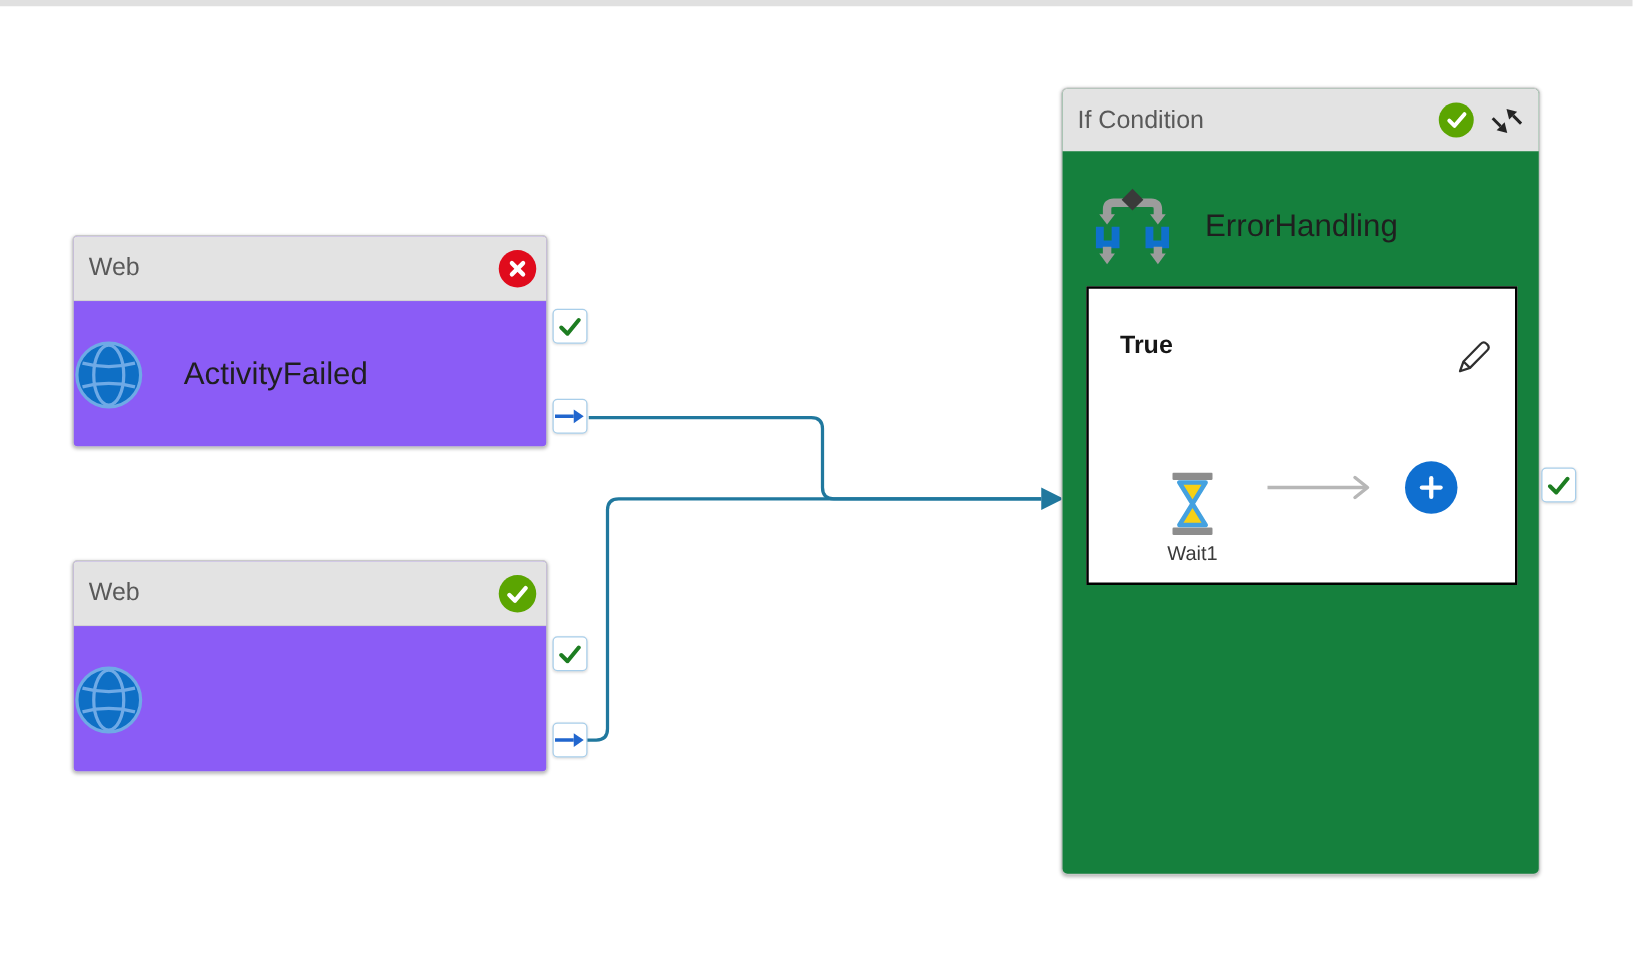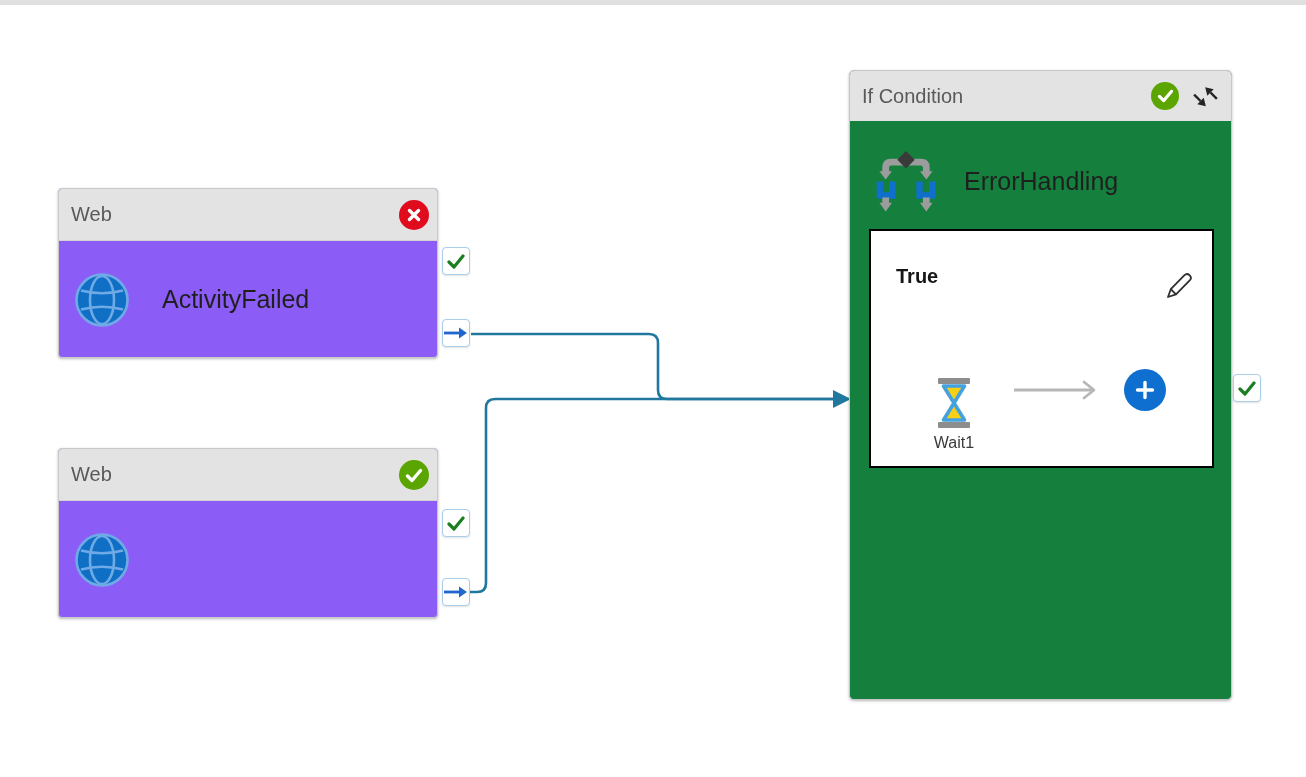--- a/index.html
+++ b/index.html
@@ -34,21 +34,21 @@
     border-bottom:1px solid #D2D2D2;border-radius:3px 3px 0 0;
     display:flex;align-items:center;padding:0 12px;
   }
   .web-type{font-size:20px;color:#595959;}
   .status-circle{
     position:absolute;right:8px;top:11px;width:30px;height:30px;border-radius:50%;
     display:flex;align-items:center;justify-content:center;
   }
   .status-red{background:var(--status-red);}
   .status-green{background:var(--status-green);}
-  .web-body{display:flex;align-items:center;height:117px;padding-left:15px;}
+  .web-body{display:flex;align-items:center;height:117px;}
   .web-name{font-size:25px;color:#1F1F1F;margin-left:32px;}
 
   
   .port{
     position:absolute;width:28px;height:28px;background:#fff;
     border:1px solid #A8CEEA;border-radius:4px;
     box-shadow:0 1px 2px rgba(0,0,0,.12);
     display:flex;align-items:center;justify-content:center;
   }
 

